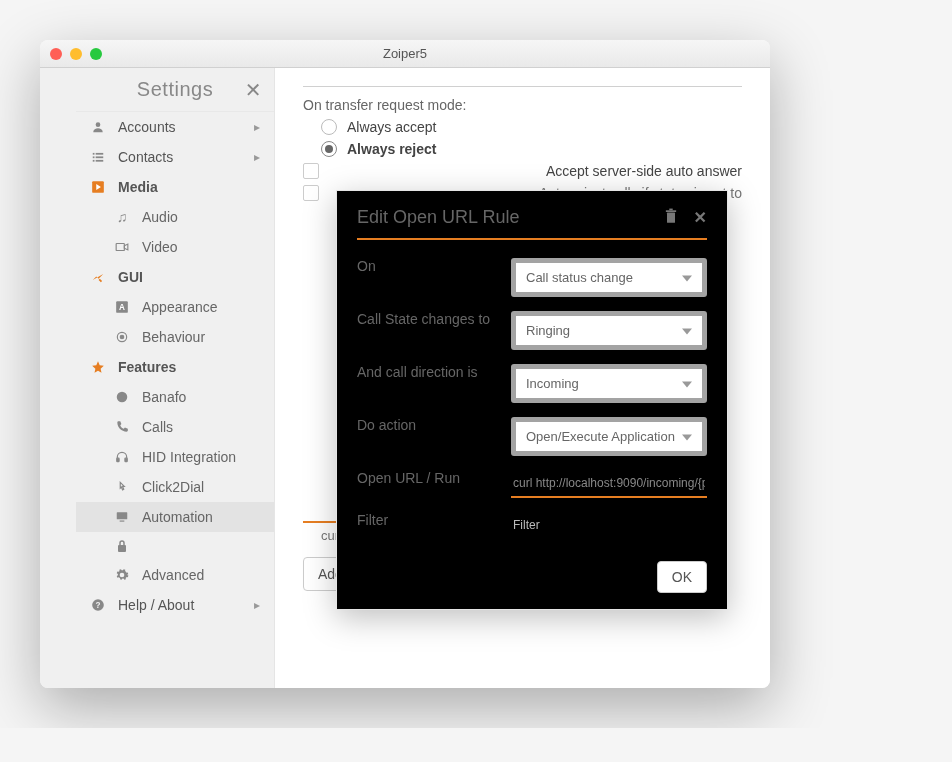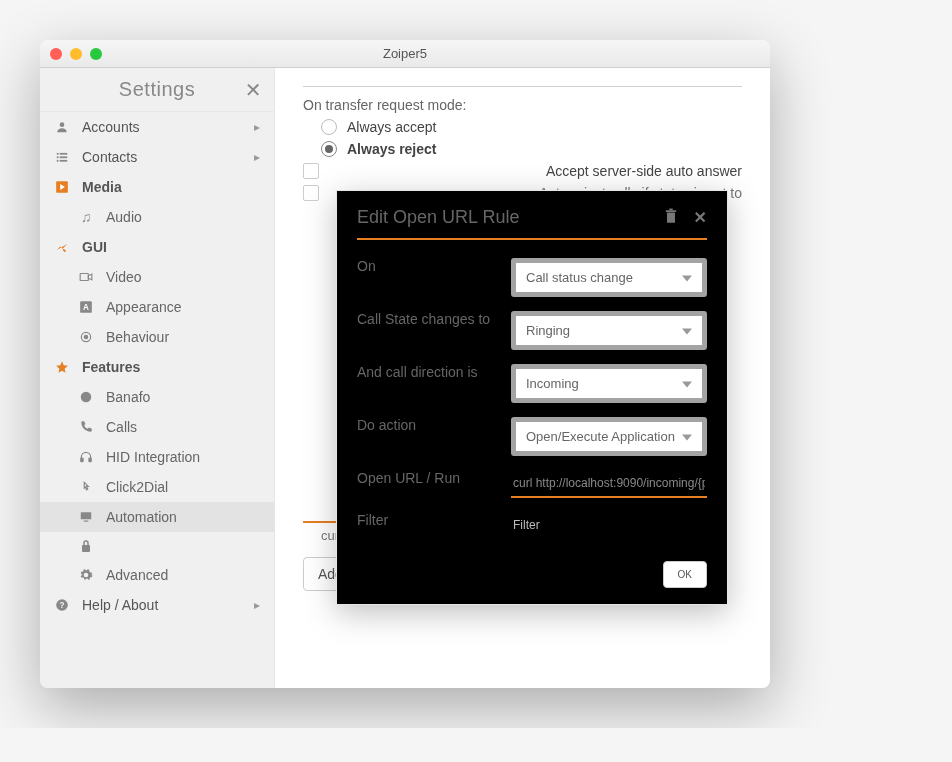--- a/index.html
+++ b/index.html
@@ -35,21 +35,21 @@
     .tl.min { background: #ffbd2e; }
     .tl.max { background: #27c93f; }
     .window-title {
       position: absolute; left: 0; right: 0; text-align: center;
       font-size: 13px; color: #555; font-weight: 500; pointer-events:none;
     }
     .body { display: flex; height: 620px; }
 
     .sidebar {
       width: 235px; background: #f0f0f0; border-right: 1px solid #e5e5e5;
-      display: flex; flex-direction: column;
+      display: flex; flex-direction: column; padding-left: 36px;
     }
     .sidebar-header {
       display: flex; align-items: center; justify-content: center;
       height: 44px; position: relative; border-bottom: 1px solid #e8e8e8;
     }
     .sidebar-header span {
       font-size: 20px; color: #888; font-weight: 300; letter-spacing: 0.5px;
     }
     .sidebar-close {
       position: absolute; right: 12px; font-size: 16px; color: #666; font-weight: bold; cursor: pointer;
@@ -125,21 +125,21 @@
     }
     .text-input {
       width:100%; border:none; border-bottom:2px solid #e67e22;
       font-size:12px; color:#888; padding: 6px 2px; outline:none; background:transparent;
     }
     .text-input.plain { border-bottom:1px solid transparent; }
     .text-input.plain::placeholder { color:#bbb; }
     .modal-footer { display:flex; justify-content:flex-end; margin-top: 22px; }
     .ok-btn {
       border:1px solid #ccc; background:#fff; border-radius:4px;
-      padding: 7px 14px; font-size:10px; color:#555; cursor:pointer;
+      padding: 7px 14px; font-size:14px; color:#555; cursor:pointer;
     }
     svg { display:block; }
   </style>
 </head>
 <body>
 
 <div class="window">
 
   <div class="titlebar">
     <div class="traffic-lights">
@@ -188,36 +188,36 @@
                 <rect x="2" y="2" width="20" height="20" rx="2"></rect>
                 <path d="M9 7l8 5-8 5z" fill="#fff"></path>
               </svg>
             </span>
           <span>Media</span>
         </li>
         <li class="nav-item sub">
           <span class="nav-icon">♫</span>
           <span>Audio</span>
         </li>
-        <li class="nav-item accent">
-          <span class="nav-icon">
-              <svg width="14" height="14" viewBox="0 0 24 24" fill="#e67e22">
-                <path d="M3 17l6-6 4 4L21 7M17 21l-4-4 2-2 4 4z"></path>
-              </svg>
-            </span>
-          <span>GUI</span>
-        </li>
         <li class="nav-item sub">
           <span class="nav-icon">
               <svg width="14" height="12" viewBox="0 0 24 20" fill="none" stroke="currentColor" stroke-width="2">
                 <rect x="2" y="4" width="14" height="12" rx="1"></rect>
                 <path d="M16 8l6-3v10l-6-3z"></path>
               </svg>
             </span>
           <span>Video</span>
+        </li>
+        <li class="nav-item accent">
+          <span class="nav-icon">
+              <svg width="14" height="14" viewBox="0 0 24 24" fill="#e67e22">
+                <path d="M3 17l6-6 4 4L21 7M17 21l-4-4 2-2 4 4z"></path>
+              </svg>
+            </span>
+          <span>GUI</span>
         </li>
         <li class="nav-item sub">
           <span class="nav-icon">
               <svg width="14" height="14" viewBox="0 0 24 24" fill="currentColor">
                 <rect x="2" y="2" width="20" height="20" rx="2" fill="#888"></rect>
                 <text x="12" y="17" text-anchor="middle" font-size="14" fill="#fff" font-family="Arial" font-weight="bold">A</text>
               </svg>
             </span>
           <span>Appearance</span>
         </li>

